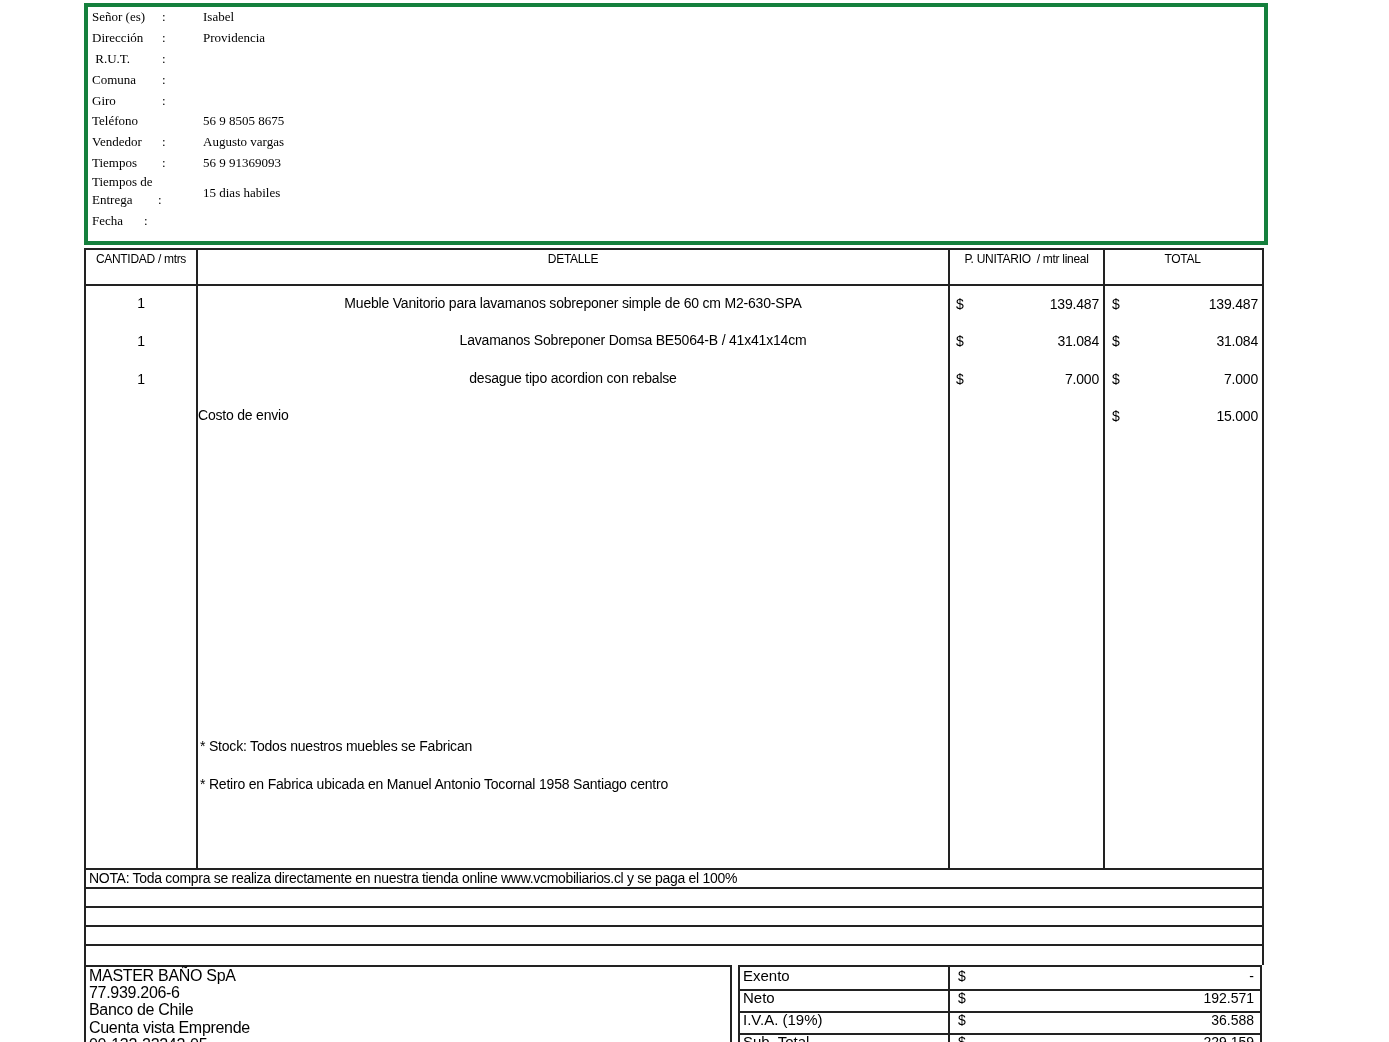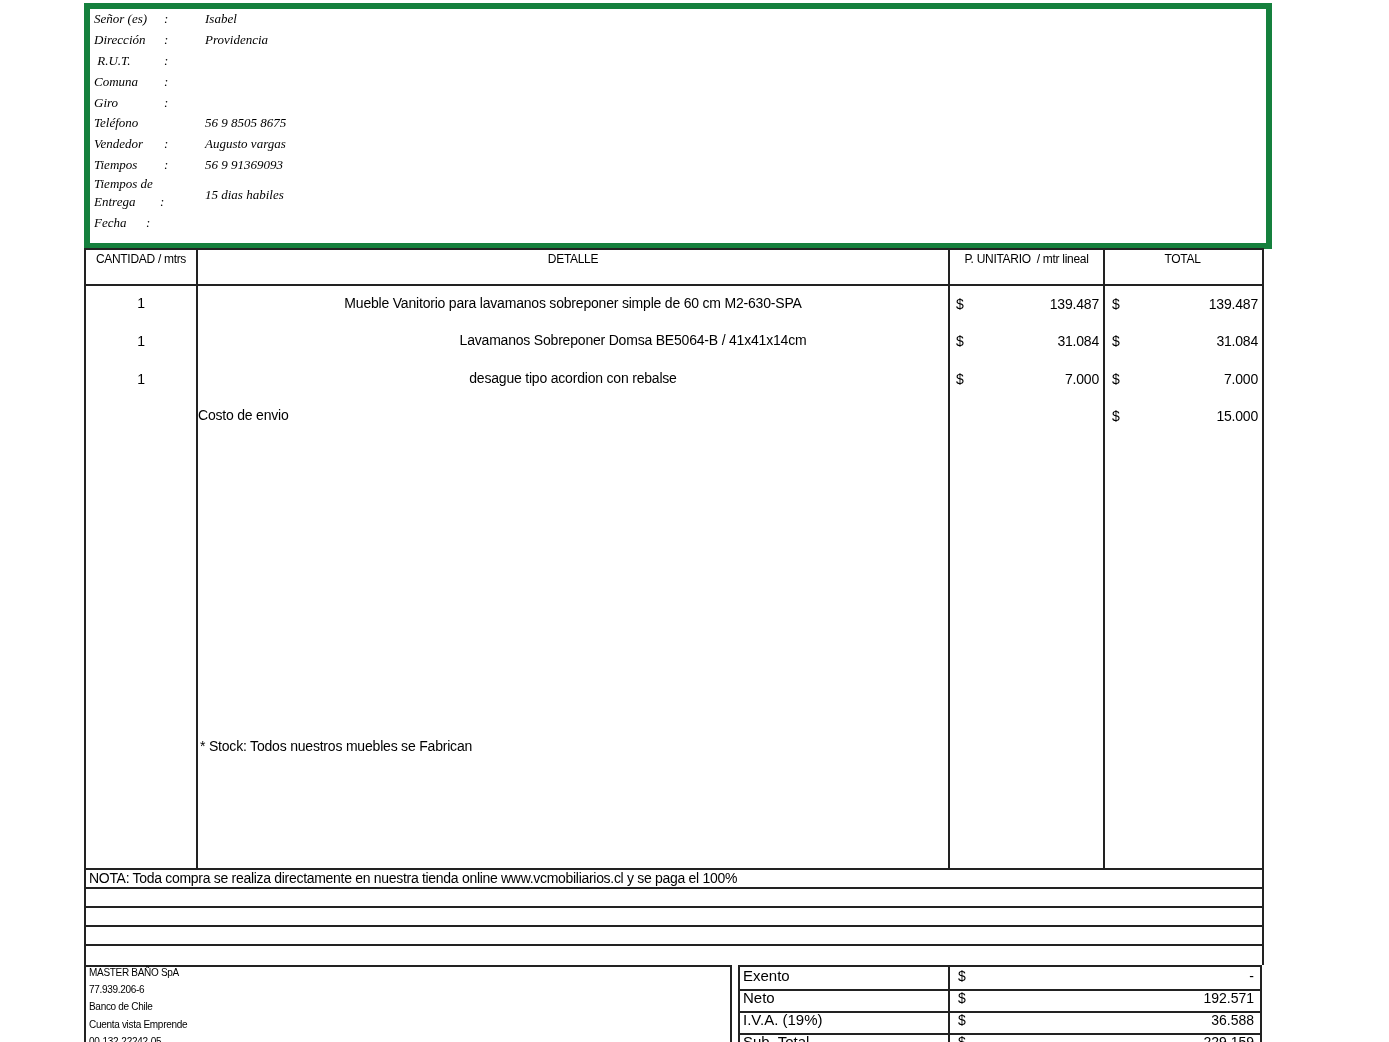--- a/index.html
+++ b/index.html
@@ -1,38 +1,38 @@
 <!DOCTYPE html>
 <html><head>
   <meta charset="utf-8">
   <style>
     html, body { margin: 0; padding: 0; background: #ffffff; }
     body { width: 1389px; height: 1042px; overflow: hidden; position: relative; color: #000; }
     .serif { font-family: "Liberation Serif", "DejaVu Serif", serif; font-size: 13px; }
     .sans { font-family: "Liberation Sans", "DejaVu Sans", sans-serif; }
     .abs { position: absolute; }
     
-    #client-box { left: 84px; top: 3px; width: 1176px; height: 234px; border: 6px solid #15803d; font-style: italic; }
+    #client-box { left: 84px; top: 3px; width: 1176px; height: 234px; border: 4px solid #15803d; }
     .crow { position: absolute; left: 4px; white-space: nowrap; }
     .clabel { position: absolute; left: 0; }
     .ccolon { position: absolute; }
     .cval { position: absolute; left: 111px; }
     
     #items { left: 84px; top: 248px; width: 1176px; height: 620px; border: 2px solid #222; border-bottom: none; }
     .vline { position: absolute; top: 0; bottom: 0; width: 0; border-left: 2px solid #222; }
     .hline { position: absolute; left: 0; right: 0; height: 0; border-top: 2px solid #222; }
     .hdr { position: absolute; top: 2px; font-size: 12px; letter-spacing: -0.3px; text-align: center; }
     .cell { position: absolute; font-size: 14px; white-space: nowrap; letter-spacing: -0.2px; }
     .num { text-align: right; }
     
     .frow { position: absolute; left: 84px; width: 1176px; height: 18px; border: 2px solid #222; border-bottom: none; }
     #nota-text { position: absolute; left: 3px; top: 0; font-size: 14px; letter-spacing: -0.3px; white-space: nowrap; }
     
     #company-box { left: 84px; top: 965px; width: 644px; height: 90px; border: 2px solid #222; }
-    .cline { position: absolute; left: 3px; font-size: 10px; letter-spacing: -0.3px; white-space: nowrap; }
+    .cline { position: absolute; left: 3px; font-size: 16px; letter-spacing: -0.3px; white-space: nowrap; }
     
     #totals { left: 738px; top: 965px; width: 522px; height: 90px; border: 2px solid #222; border-right: none; }
     .trow { position: absolute; left: 0; right: 0; height: 22px; border-bottom: 2px solid #222; }
     .tlabel { position: absolute; left: 3px; top: 0; font-size: 15px; white-space: nowrap; }
     .tcur { position: absolute; left: 218px; top: 1px; font-size: 14px; }
     .tval { position: absolute; right: 8px; top: 1px; font-size: 14px; text-align: right; }
     #tot-vline { position: absolute; left: 208px; top: 0; bottom: 0; border-left: 2px solid #222; }
     #tot-right { position: absolute; right: 0; top: 0; bottom: 0; border-left: 2px solid #222; }
   </style>
 </head>
@@ -122,20 +122,21 @@
   <div class="cell" style="left:870px; top:121px;">$</div>
   <div class="cell num" style="left:870px; width:143px; top:121px;">7.000</div>
   <div class="cell" style="left:1026px; top:121px;">$</div>
   <div class="cell num" style="left:1026px; width:146px; top:121px;">7.000</div>
 
   <div class="cell" style="left:112px; width:750px; top:157px; text-align:left;">Costo de envio</div>
   <div class="cell" style="left:1026px; top:158px;">$</div>
   <div class="cell num" style="left:1026px; width:146px; top:158px;">15.000</div>
 
   <div class="cell" style="left:114px; top:488px;">* Stock: Todos nuestros muebles se Fabrican</div>
+  <div class="cell" style="left:114px; top:526px;">* Retiro en Fabrica ubicada en Manuel Antonio Tocornal 1958 Santiago centro</div>
 </div>
 
 <div class="frow sans" style="top:868px;">
   <span id="nota-text">NOTA: Toda compra se realiza directamente en nuestra tienda online www.vcmobiliarios.cl  y se paga el 100%</span>
 </div>
 <div class="frow" style="top:887px;"></div>
 <div class="frow" style="top:906px;"></div>
 <div class="frow" style="top:925px;"></div>
 <div class="frow" style="top:944px; height:19px;"></div>
 

